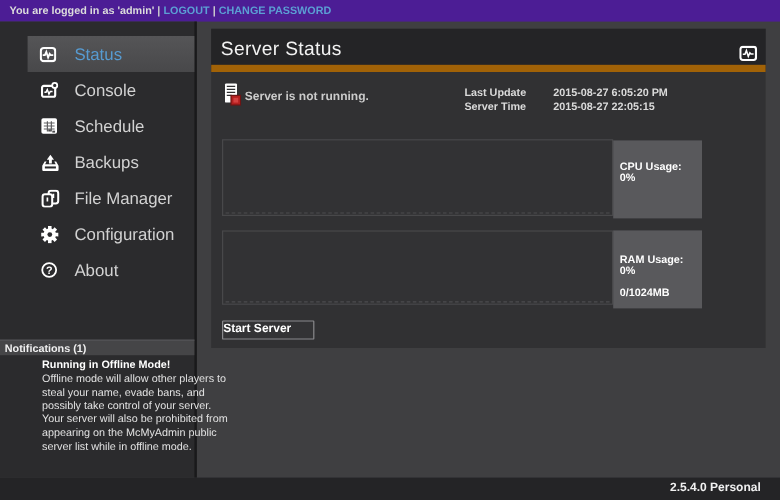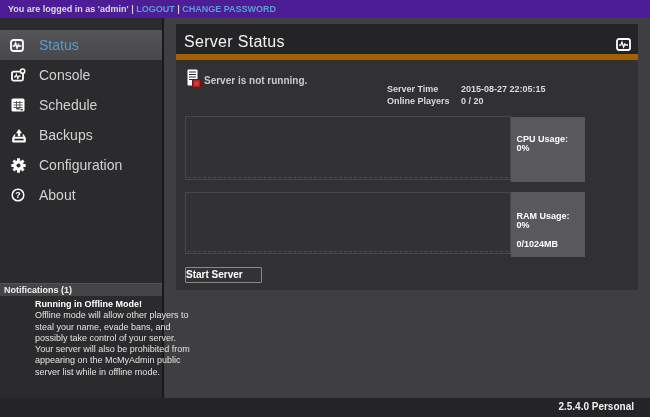--- a/index.html
+++ b/index.html
@@ -2,21 +2,21 @@
 <html><head>
 <meta charset="utf-8">
 <style>
 * { margin:0; padding:0; box-sizing:border-box; }
 html,body { width:650px; height:417px; overflow:hidden; }
 body { font-family:"Liberation Sans",sans-serif; background:#3f3f41; position:relative; }
 #topbar { position:absolute; left:0; top:0; width:650px; height:18px; background:#4c1d95;
   color:#dcdcdc; font-size:9px; font-weight:bold; line-height:18px; padding-left:8px; }
 #topbar .lnk { color:#5c9fd4; }
 #sidebar { position:absolute; left:0; top:18px; width:164px; height:380px; background:#2b2b2d;
-  border-right:2px solid #19191b; }
+  border-right:2px solid #19191b;padding-left:23px; }
 #menu { margin-top:12px; }
 .mi { height:30px; line-height:30px; color:#d2d2d2; font-size:14px; position:relative; padding-left:39px; }
 .mi.sel { background:linear-gradient(#555557,#48484a); color:#579bd1; }
 .mi svg { position:absolute; left:11px; }
 #notifbar { position:absolute; left:0; top:265px; width:162px; height:13px;
   background:#454547; border-top:1px solid #545456; color:#f0f0f0; font-size:9px; font-weight:bold;
   line-height:12px; padding-left:4px; }
 #notiftext { position:absolute; left:4px; top:281px; width:160px; color:#e2e2e2; font-size:9px;
   line-height:11.3px; white-space:nowrap; overflow:hidden;margin-left:31px; }
 #notiftext b { color:#ffffff; }
@@ -66,20 +66,26 @@
             <line x1="8.8" y1="3" x2="8.8" y2="11.5"></line>
           </g>
           <rect x="6.2" y="9.8" width="2.2" height="1.8" fill="#48484a"></rect>
           <rect x="9.6" y="10.9" width="2.3" height="1.6" fill="#48484a"></rect>
         </svg>Schedule</div>
   <div class="mi"><svg width="16" height="15" style="top:8px">
           <path d="M8,1 l3,4.2 h-1.8 v3 h-2.4 v-3 h-1.8 z" fill="#fff"></path>
           <path d="M3.2,6.5 h1.6 l-1.2,2.3 h8.8 l-1.2,-2.3 h1.6 l2,3.6 v3.4 q0,1 -1,1 h-11.6 q-1,0 -1,-1 v-3.4 z" fill="#fff"></path>
           <rect x="3.4" y="10.7" width="9.2" height="1.7" fill="#2b2b2d"></rect>
         </svg>Backups</div>
+  <div class="mi"><svg width="16" height="15" style="top:8px">
+          <rect x="6.5" y="1" width="8" height="10.5" rx="2" fill="none" stroke="#fff" stroke-width="1.7"></rect>
+          <line x1="10.5" y1="3.5" x2="10.5" y2="7" stroke="#fff" stroke-width="1.4"></line>
+          <rect x="1.5" y="3.8" width="8" height="10.5" rx="2" fill="#2b2b2d" stroke="#fff" stroke-width="1.7"></rect>
+          <line x1="5.5" y1="6.5" x2="5.5" y2="10" stroke="#fff" stroke-width="1.4"></line>
+        </svg>File Manager</div>
   <div class="mi"><svg width="15" height="15" style="top:8px" viewBox="0 0 15 15">
           <path fill="#fff" d="M14.65,6.02 L14.65,8.98 L12.49,8.96 L12.06,10.00 L13.60,11.51 L11.51,13.60 L10.00,12.06 L8.96,12.49 L8.98,14.65 L6.02,14.65 L6.04,12.49 L5.00,12.06 L3.49,13.60 L1.40,11.51 L2.94,10.00 L2.51,8.96 L0.35,8.98 L0.35,6.02 L2.51,6.04 L2.94,5.00 L1.40,3.49 L3.49,1.40 L5.00,2.94 L6.04,2.51 L6.02,0.35 L8.98,0.35 L8.96,2.51 L10.00,2.94 L11.51,1.40 L13.60,3.49 L12.06,5.00 L12.49,6.04 Z"></path>
           <circle cx="7.5" cy="7.5" r="2" fill="#2b2b2d"></circle>
         </svg>Configuration</div>
   <div class="mi"><svg width="14" height="14" style="top:8px">
           <circle cx="7" cy="7" r="5.8" fill="none" stroke="#fff" stroke-width="1.5"></circle>
           <text x="7" y="10.2" font-size="9" font-weight="bold" fill="#fff" text-anchor="middle" font-family="Liberation Sans">?</text>
         </svg>About</div>
 </div>
 <div id="notifbar">Notifications (1)</div>
@@ -101,22 +107,22 @@
         <line x1="2" y1="3" x2="9" y2="3"></line>
         <line x1="2" y1="5.5" x2="9" y2="5.5"></line>
         <line x1="2" y1="8" x2="9" y2="8"></line>
         <line x1="2" y1="10.5" x2="6" y2="10.5"></line>
       </g>
       <rect x="5.5" y="10.5" width="8" height="8" fill="#b21f1f" stroke="#6e1414" stroke-width="1"></rect>
       <rect x="7.5" y="12.5" width="4" height="4" fill="#d34040"></rect>
     </svg>
   <div id="srvmsg">Server is not running.</div>
 
+  <div class="inforow" style="top:48px;">Last Update<span class="val">2015-08-27 6:05:20 PM</span></div>
   <div class="inforow" style="top:60px;">Server Time<span class="val">2015-08-27 22:05:15</span></div>
-  <div class="inforow" style="top:72px;">Online Players<span class="val">0 / 20</span></div>
 </div>
 
 <div class="chartbox" style="top:116px;">
     <div class="axis"></div>
   </div>
 <div class="labelbox" style="top:117px;">
     <div style="margin-top:18px">CPU Usage:<br>0%</div>
   </div>
 
 <div class="chartbox" style="top:192px;height:62px;">

